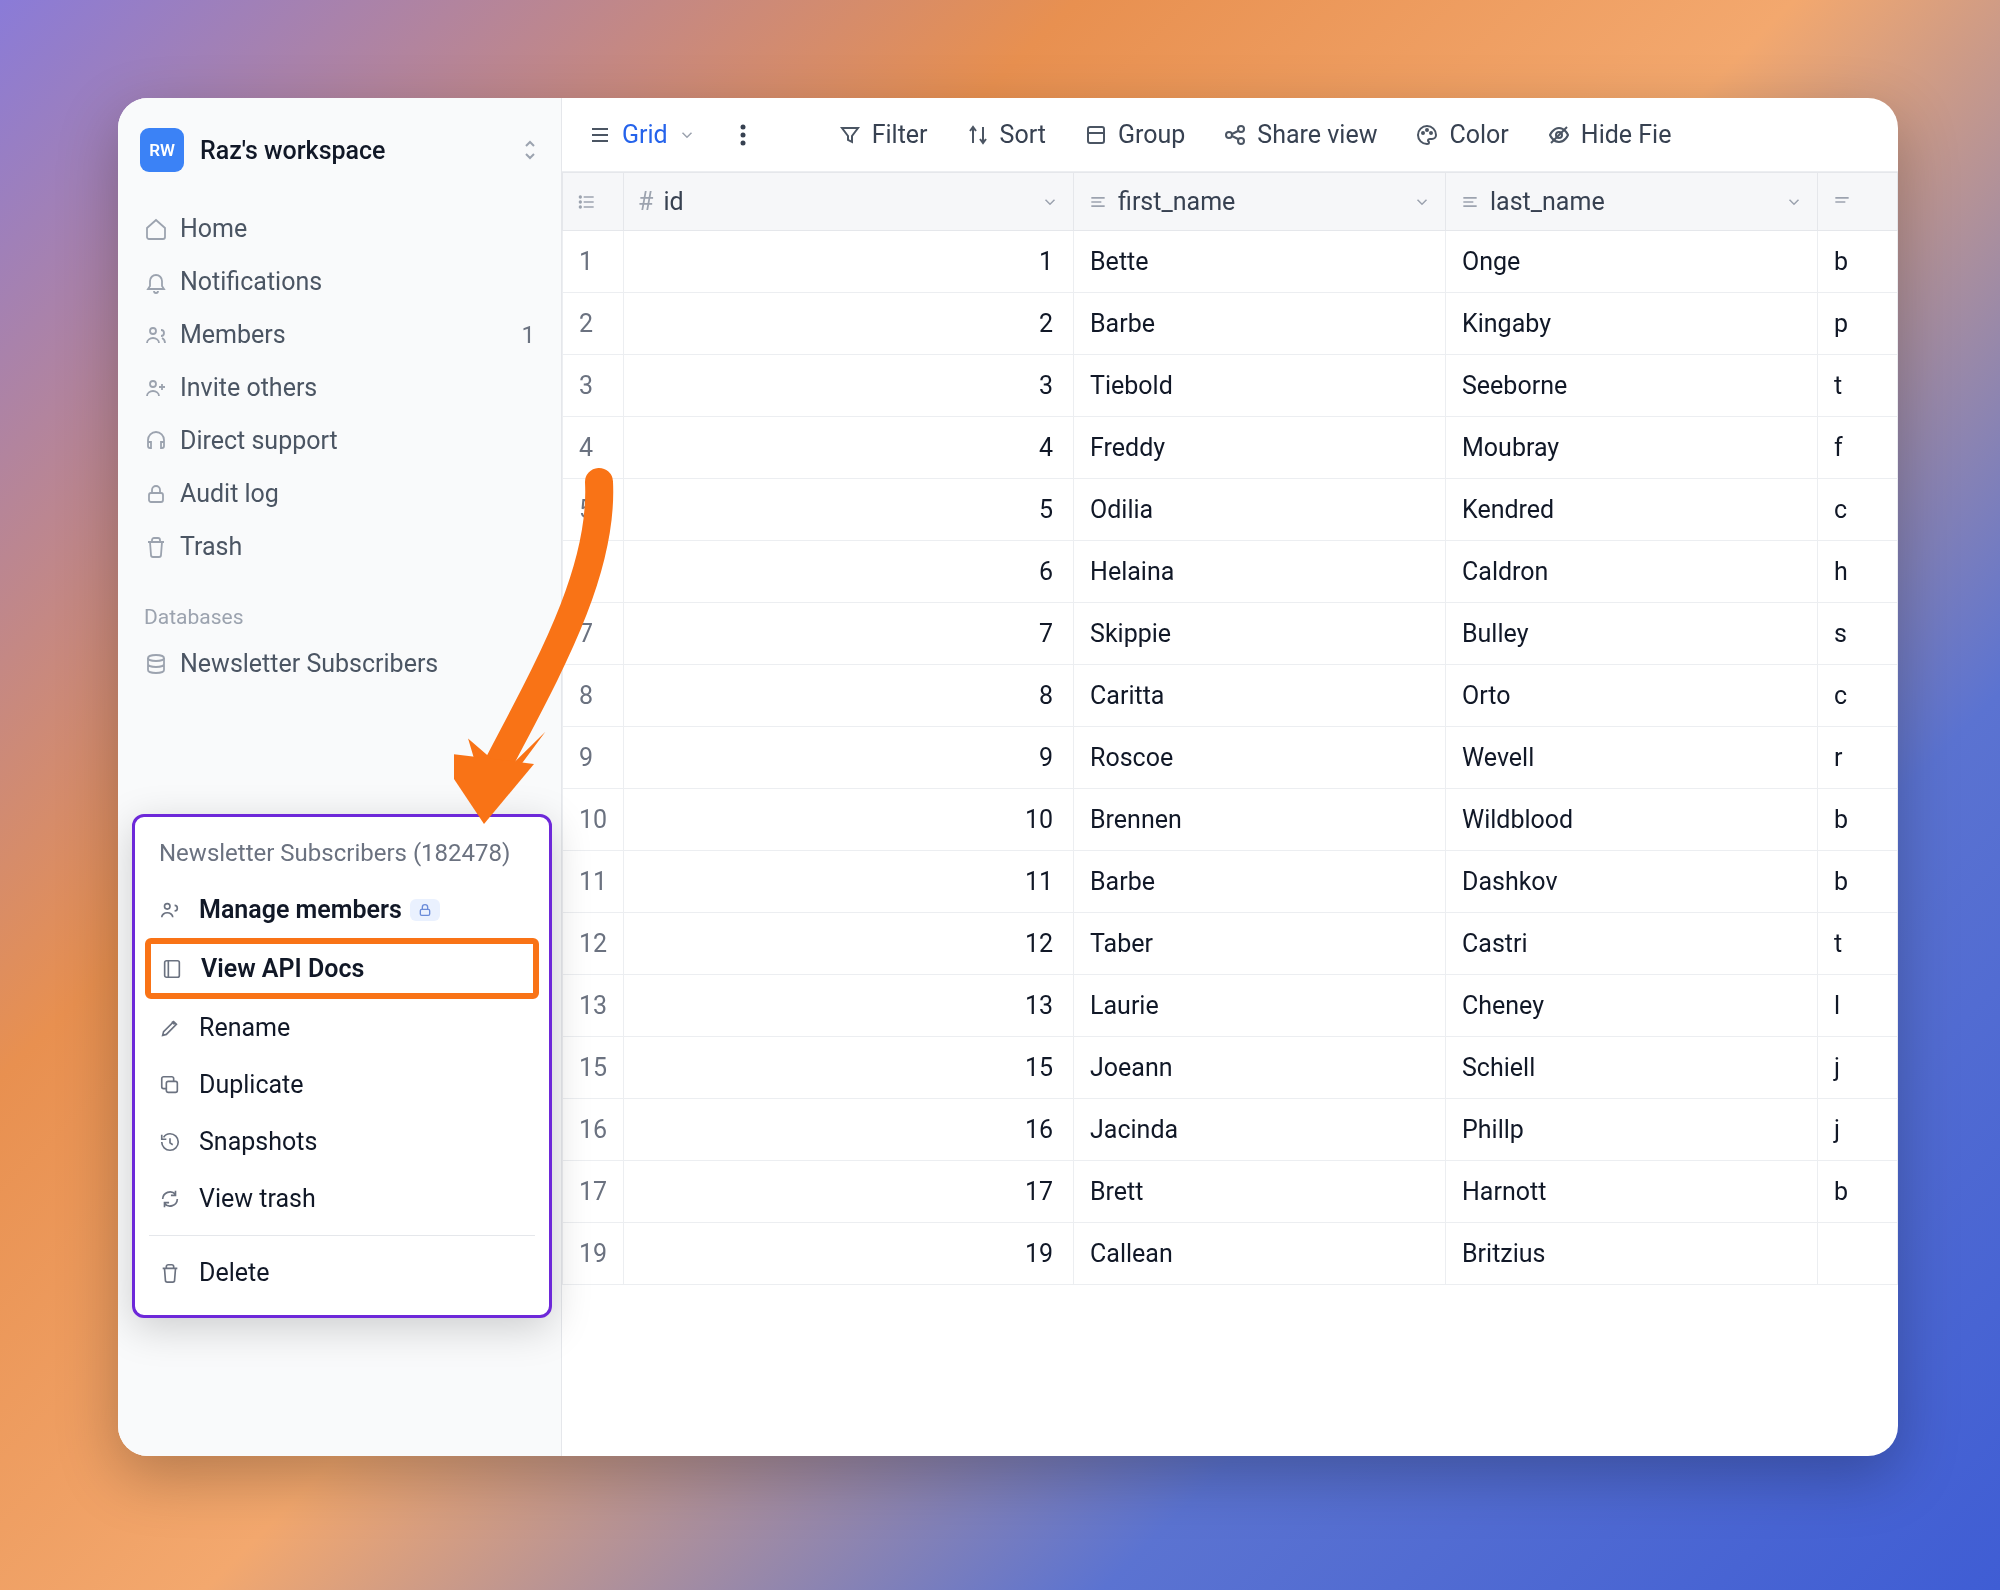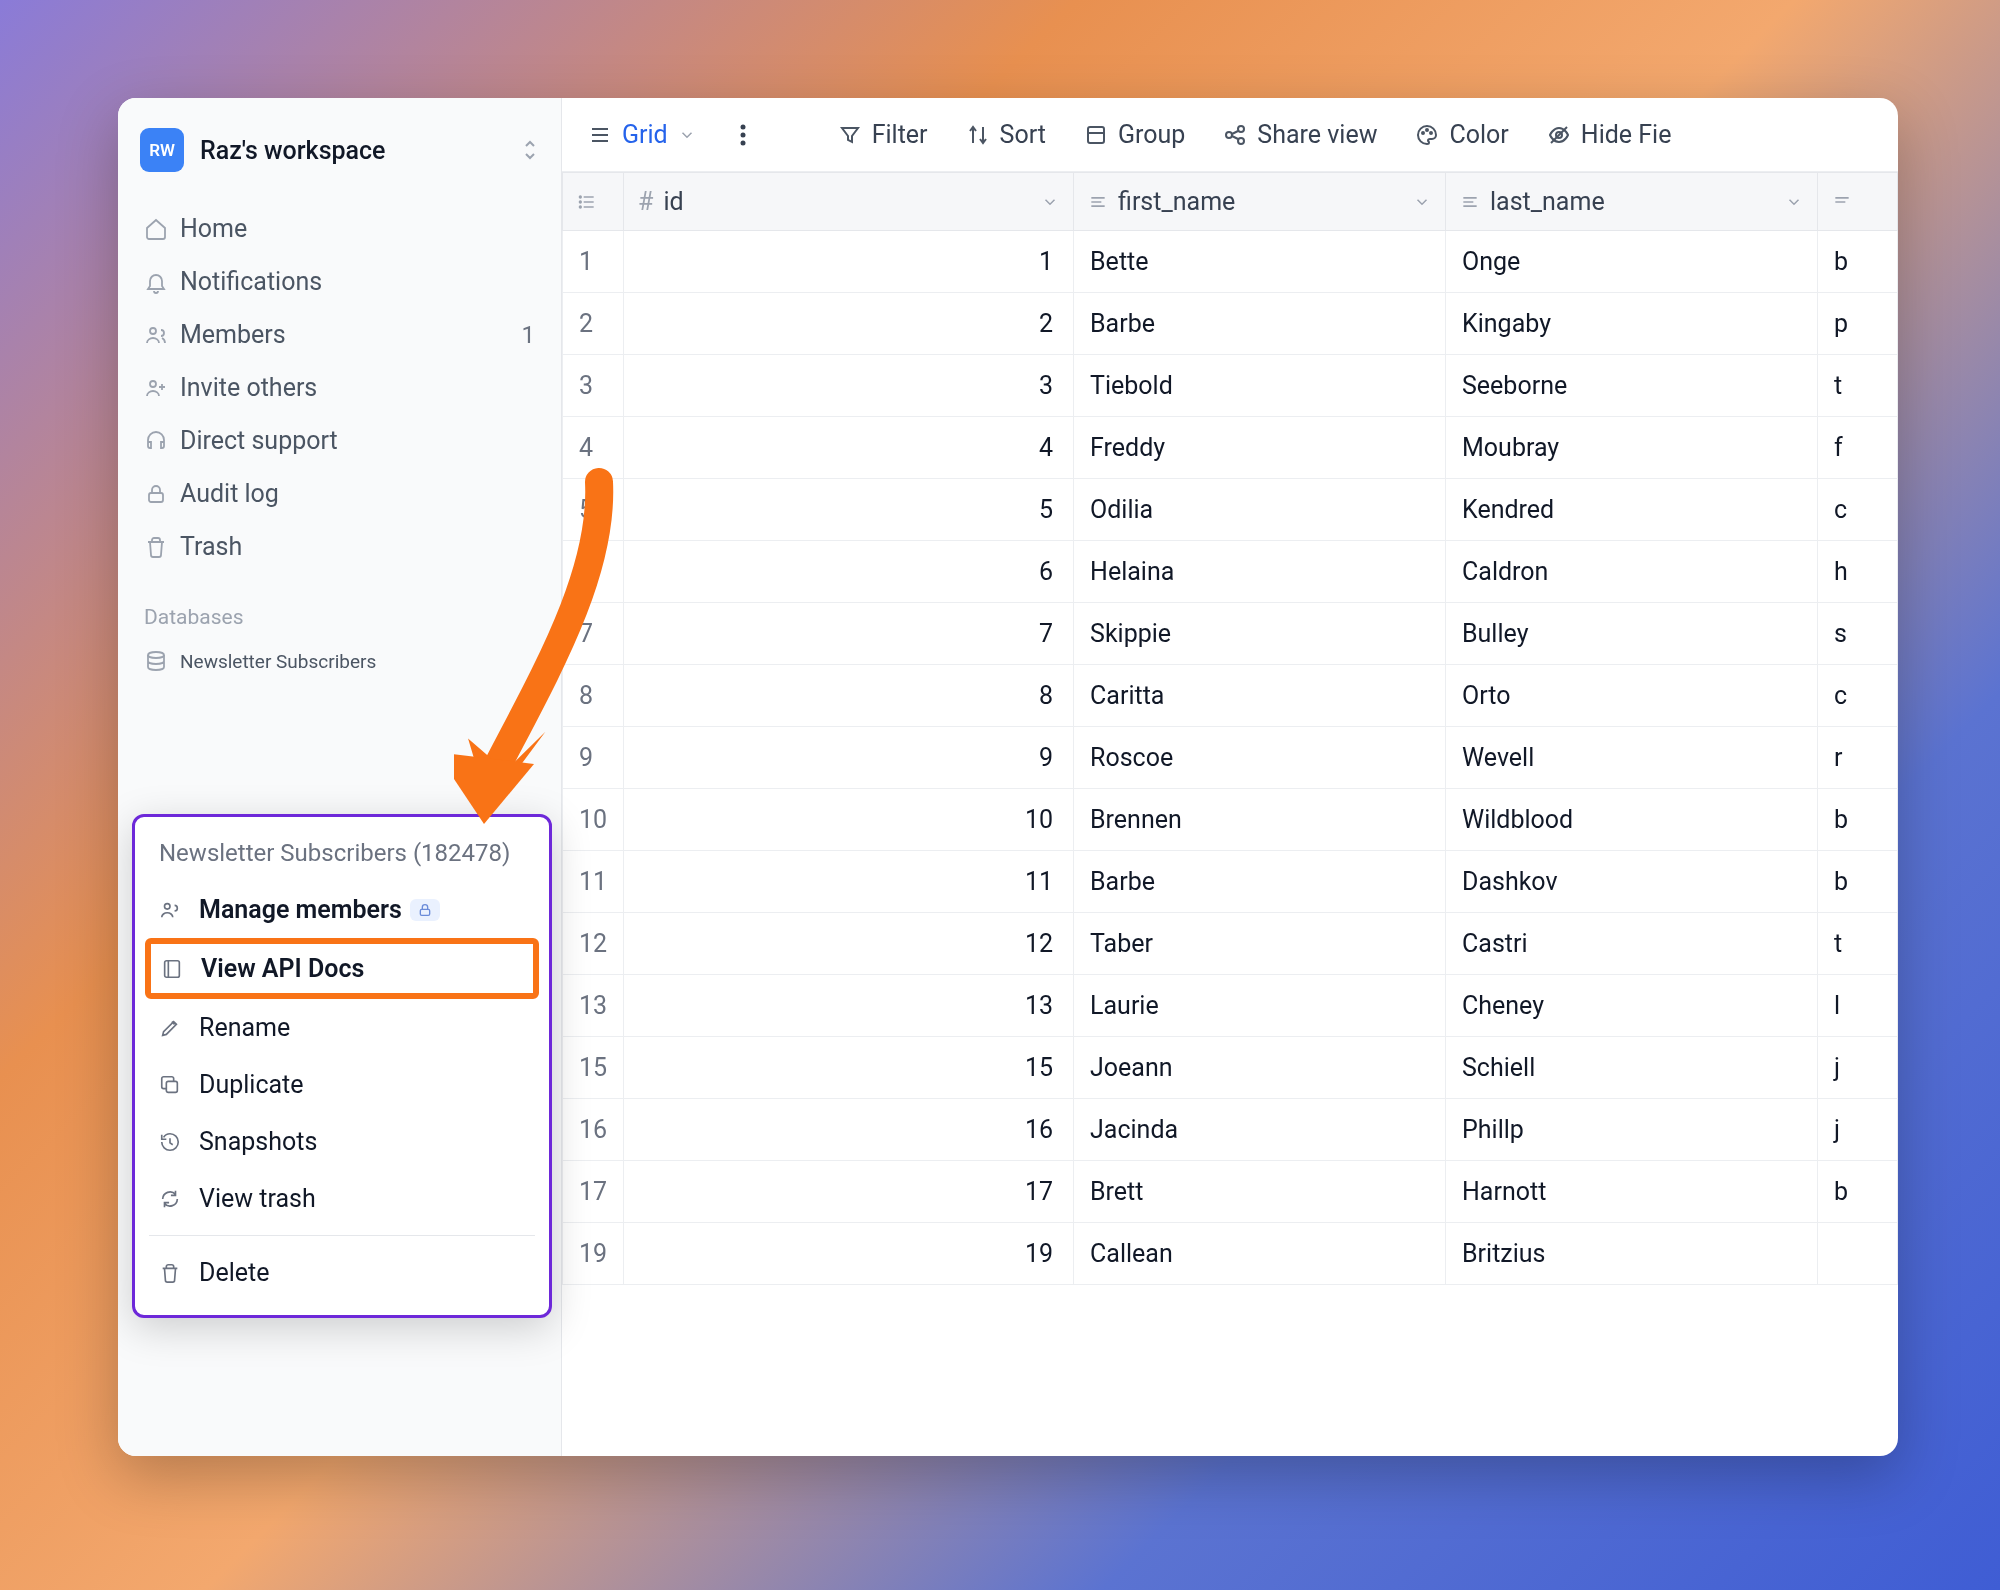--- a/index.html
+++ b/index.html
@@ -11,21 +11,21 @@
     overflow: hidden;
     position: relative;
   }
   .window {
     position: absolute;
     top: 98px;
     left: 118px;
     width: 1780px;
     height: 1358px;
     background: #fff;
-    border-radius: 18px;
+    border-radius: 30px;
     box-shadow: 0 20px 60px rgba(0,0,0,0.25);
     overflow: hidden;
     display: flex;
   }
   
   .sidebar {
     width: 444px;
     background: #f9fafb;
     border-right: 1px solid #e5e7eb;
     display: flex;
@@ -67,21 +67,21 @@
   .nav-item .icon { width: 36px; color:#9ca3af; display:flex; align-items:center; }
   .nav-item .badge-count { margin-left:auto; color:#6b7280; font-size:24px; }
   .section-label {
     padding: 24px 26px 10px 26px;
     font-size: 21px;
     color: #9ca3af;
   }
   .db-item {
     display:flex; align-items:center;
     padding:10px 26px;
-    font-size:19px;
+    font-size:25px;
     color:#4b5563;
     cursor:pointer;
   }
   .db-item .icon { width:36px; color:#9ca3af; display:flex; }
   
   .ctx-menu {
     position:absolute;
     top: 716px;
     left: 14px;
     width: 420px;

